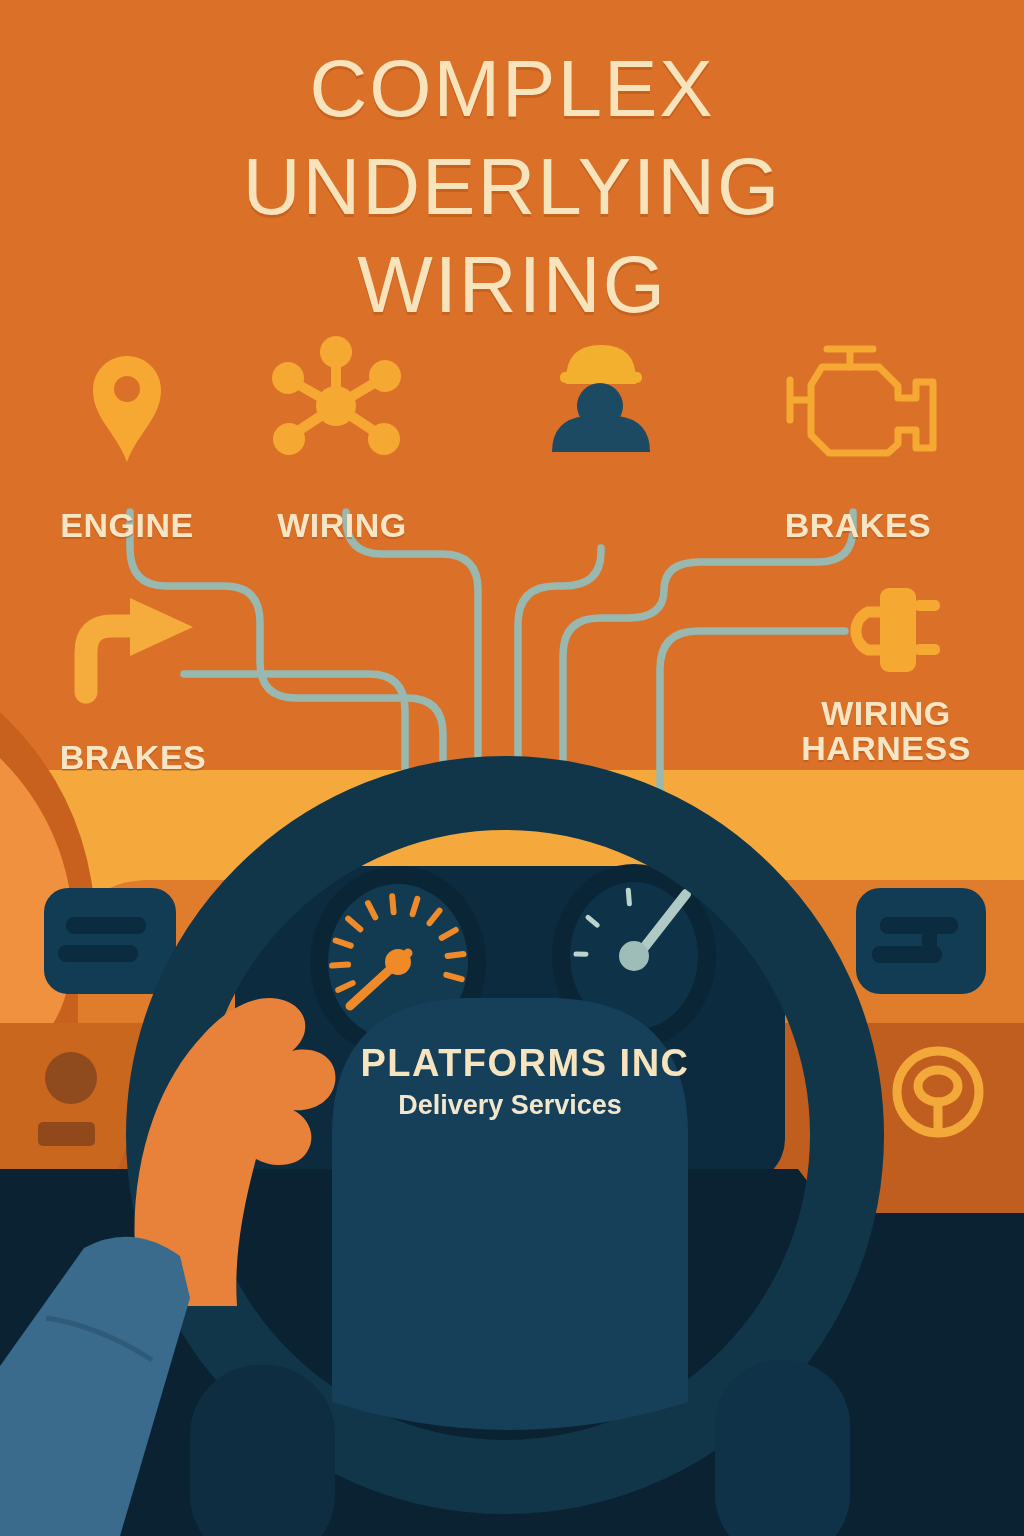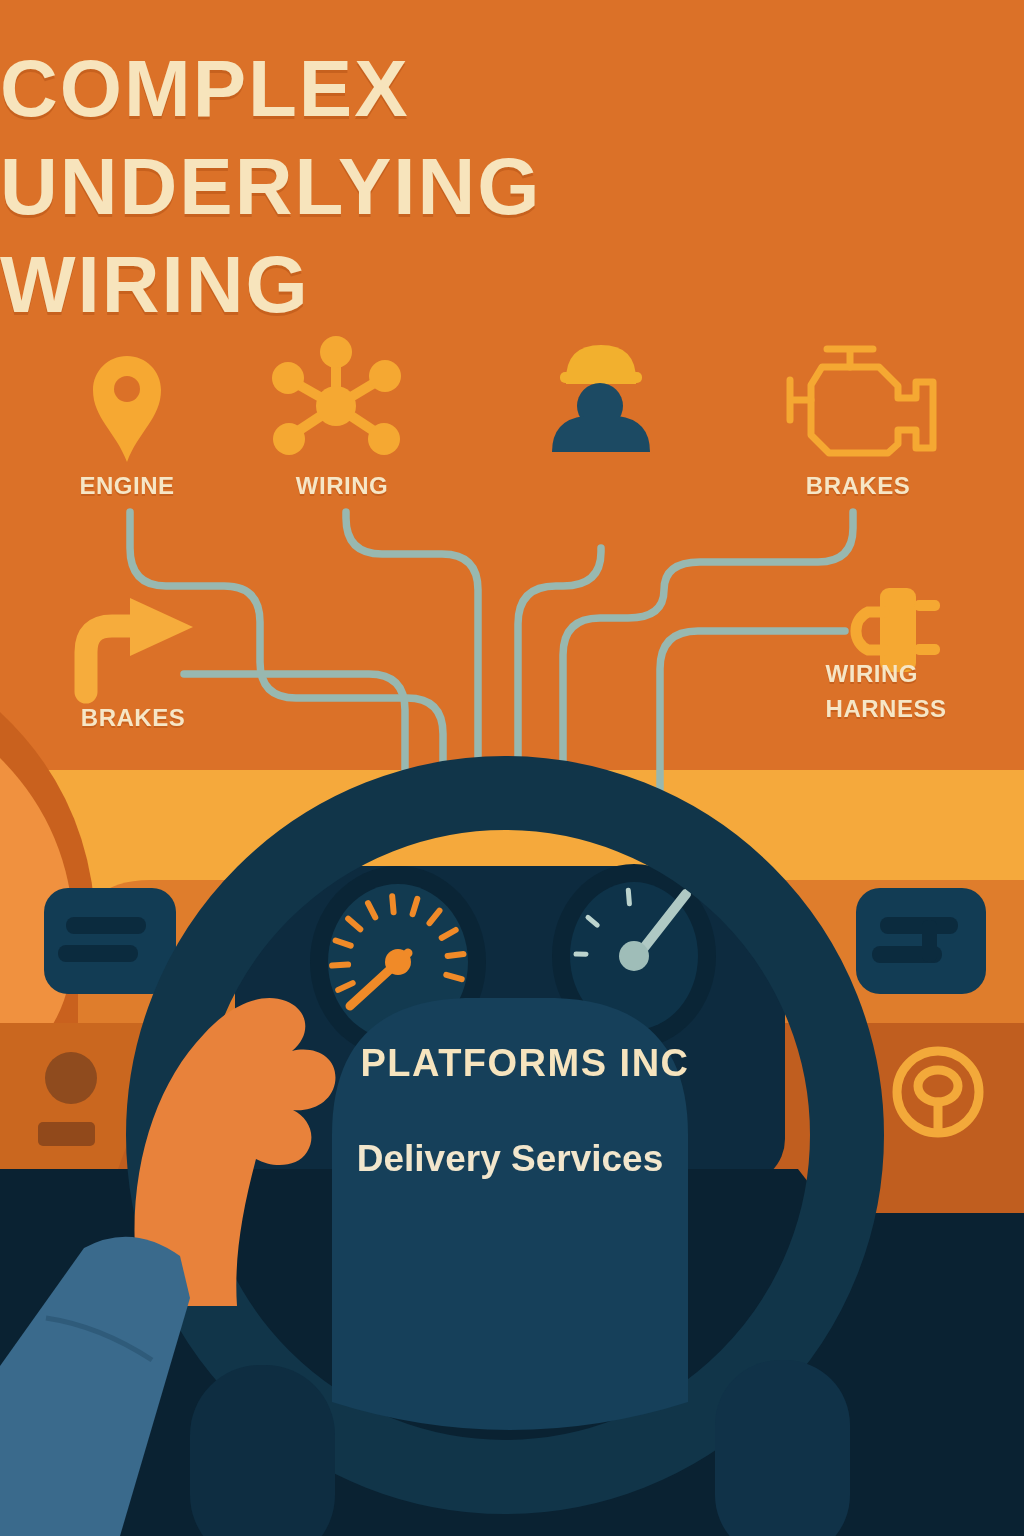--- a/index.html
+++ b/index.html
@@ -1,30 +1,30 @@
 <!DOCTYPE html>
 <html><head>
 <meta charset="utf-8">
 <style>
   html,body{margin:0;padding:0;background:#222;}
   .stage{position:relative;width:1024px;height:1536px;overflow:hidden;
          background:#DB7128;font-family:"Liberation Sans",sans-serif;}
   .stage svg{position:absolute;left:0;top:0;}
   .txt{position:absolute;color:#F6E4BE;}
-  .title{top:40px;left:0;width:100%;text-align:left;font-size:80px;line-height:98px;
-         font-weight:700;letter-spacing:2px;color:#F7E4BC;
+  .title{top:40px;left:0;width:100%;text-align:center;font-size:80px;line-height:98px;
+         font-weight:400;letter-spacing:2px;color:#F7E4BC;
          text-shadow:0 3px 0 rgba(153,61,10,.30);}
-  .sys-label{transform:translateX(-50%);font-weight:700;font-size:24px;
+  .sys-label{transform:translateX(-50%);text-align:center;font-weight:700;font-size:34px;
          line-height:35px;letter-spacing:.5px;color:#F6E6C6;white-space:nowrap;
-         text-shadow:0 2px 0 rgba(150,55,5,.30);}
+         text-shadow:0 2px 0 rgba(150,55,5,.30);margin-top:40px;}
   .sys-label span{display:block;}
   .hub-name{left:525px;top:1042px;transform:translateX(-50%);font-size:38px;font-weight:700;
          letter-spacing:1.5px;white-space:nowrap;color:#F6E4BE;}
-  .hub-tag{left:510px;top:1090px;transform:translateX(-50%);font-size:37px;font-weight:600;
-         white-space:nowrap;color:#F2E6CC;margin-top:48px;}
+  .hub-tag{left:510px;top:1090px;transform:translateX(-50%);font-size:27px;font-weight:600;
+         white-space:nowrap;color:#F2E6CC;}
   .footer{left:512px;top:1398px;transform:translateX(-50%);font-size:60px;font-weight:700;
          letter-spacing:1px;white-space:nowrap;color:#F3DDB4;
          text-shadow:0 3px 0 rgba(0,0,0,.35);}
 </style>
 </head>
 <body>
 
 <div class="stage">
 
 <svg width="1024" height="1536" viewBox="0 0 1024 1536">

